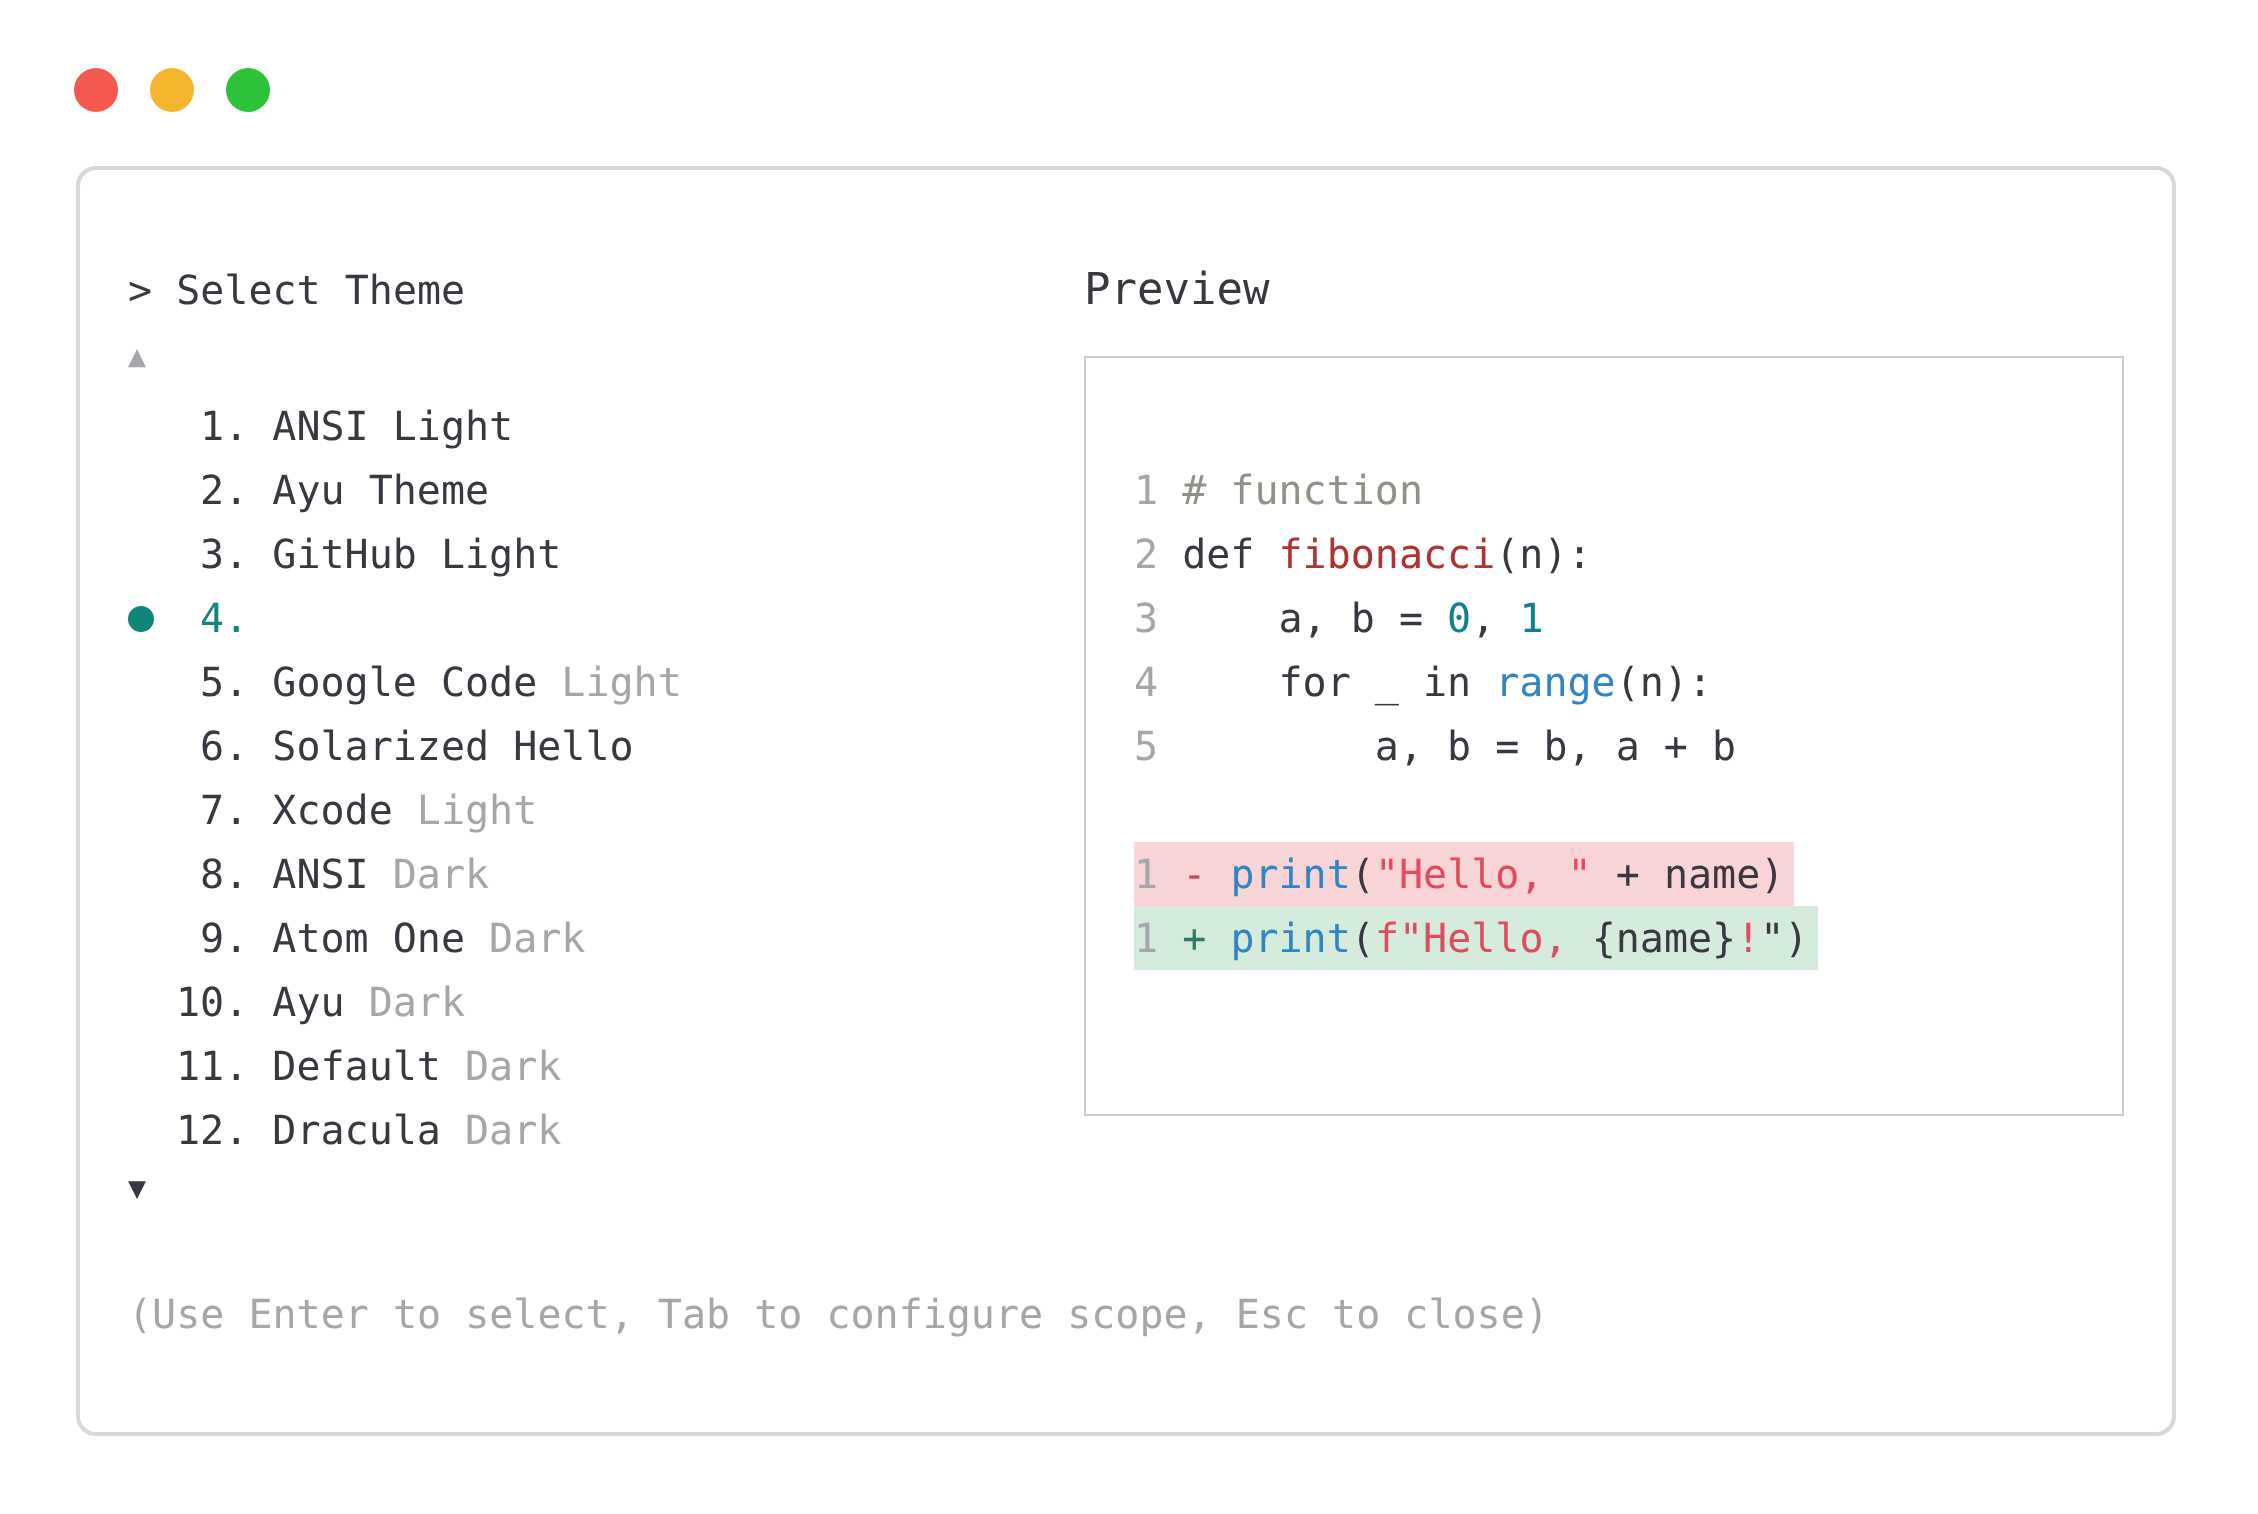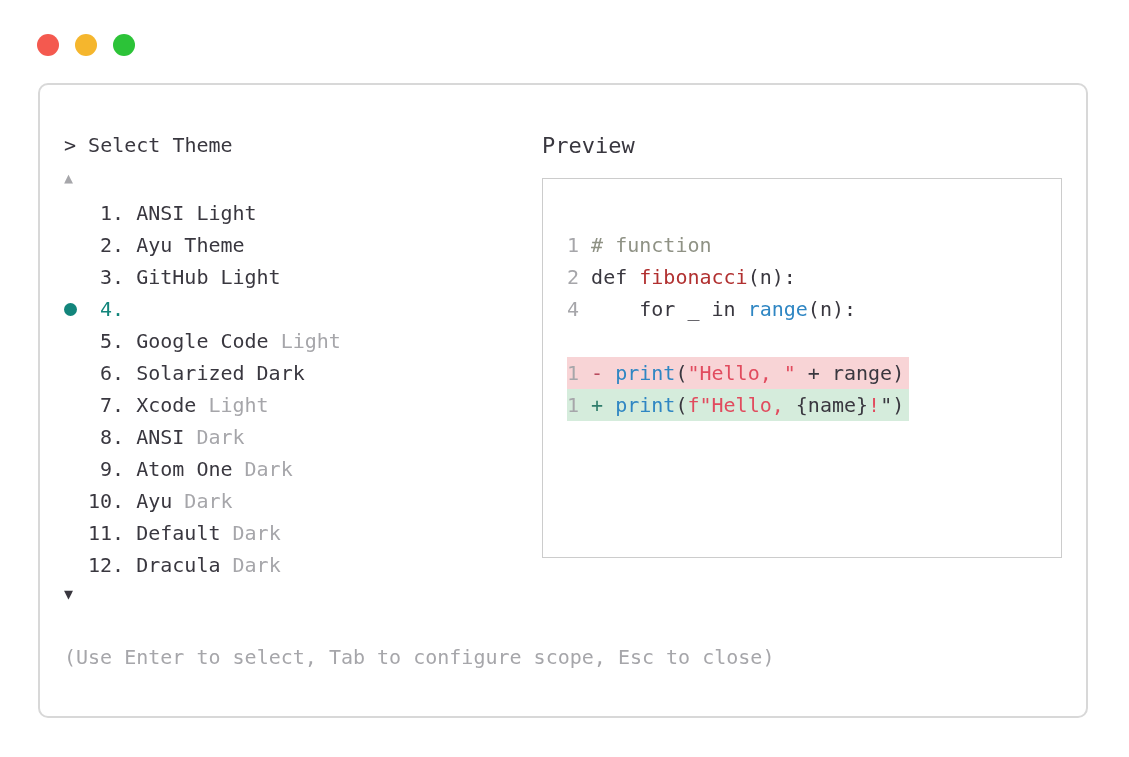--- a/index.html
+++ b/index.html
@@ -73,42 +73,44 @@
     <div class="prompt"><span>&gt; </span><span>Select Theme</span></div>
 
     <div class="scroll-up">▲</div>
 
     <div class="theme-list" id="theme-list">
         <div class="theme-item"><span class="gutter"></span><span class="num"> 1. </span><span class="label">ANSI Light</span></div>
         <div class="theme-item"><span class="gutter"></span><span class="num"> 2. </span><span class="label">Ayu Theme</span></div>
         <div class="theme-item"><span class="gutter"></span><span class="num"> 3. </span><span class="label">GitHub Light</span></div>
         <div class="theme-item selected"><span class="gutter"><span class="dot"></span></span><span class="num"> 4. </span></div>
         <div class="theme-item"><span class="gutter"></span><span class="num"> 5. </span><span class="label">Google Code</span><span class="muted"> Light</span></div>
-        <div class="theme-item"><span class="gutter"></span><span class="num"> 6. </span><span class="label">Solarized Dark</span></div>
+        <div class="theme-item"><span class="gutter"></span><span class="num"> 6. </span><span class="label">Solarized Hello</span></div>
         <div class="theme-item"><span class="gutter"></span><span class="num"> 7. </span><span class="label">Xcode</span><span class="muted"> Light</span></div>
         <div class="theme-item"><span class="gutter"></span><span class="num"> 8. </span><span class="label">ANSI</span><span class="muted"> Dark</span></div>
         <div class="theme-item"><span class="gutter"></span><span class="num"> 9. </span><span class="label">Atom One</span><span class="muted"> Dark</span></div>
         <div class="theme-item"><span class="gutter"></span><span class="num">10. </span><span class="label">Ayu</span><span class="muted"> Dark</span></div>
         <div class="theme-item"><span class="gutter"></span><span class="num">11. </span><span class="label">Default</span><span class="muted"> Dark</span></div>
         <div class="theme-item"><span class="gutter"></span><span class="num">12. </span><span class="label">Dracula</span><span class="muted"> Dark</span></div>
       </div>
 
     <div class="scroll-down">▼</div>
 
     <div class="preview-title">Preview</div>
 
     <div class="preview-box">
       <div id="code-lines">
           <div class="code-row"><span class="ln">1 </span><span class="tk-comment"># function</span></div>
           <div class="code-row"><span class="ln">2 </span><span class="tk-text">def </span><span class="tk-func">fibonacci</span><span class="tk-text">(n):</span></div>
+          <div class="code-row"><span class="ln">3 </span><span class="tk-text">    a, b = </span><span class="tk-num">0</span><span class="tk-text">, </span><span class="tk-num">1</span></div>
           <div class="code-row"><span class="ln">4 </span><span class="tk-text">    for _ in </span><span class="tk-call">range</span><span class="tk-text">(n):</span></div>
+          <div class="code-row"><span class="ln">5 </span><span class="tk-text">        a, b = b, a + b</span></div>
         </div>
       <div class="spacer-row"></div>
       <div id="diff-lines">
-          <div class="code-row"><span class="diff-line removed"><span class="ln">1 </span><span class="tk-minus">- </span><span class="tk-call">print</span><span class="tk-text">(</span><span class="tk-string">"Hello, "</span><span class="tk-text"> + range)</span></span></div>
+          <div class="code-row"><span class="diff-line removed"><span class="ln">1 </span><span class="tk-minus">- </span><span class="tk-call">print</span><span class="tk-text">(</span><span class="tk-string">"Hello, "</span><span class="tk-text"> + name)</span></span></div>
           <div class="code-row"><span class="diff-line added"><span class="ln">1 </span><span class="tk-plus">+ </span><span class="tk-call">print</span><span class="tk-text">(</span><span class="tk-string">f"Hello, </span><span class="tk-text">{name}</span><span class="tk-string">!</span><span class="tk-text">")</span></span></div>
         </div>
     </div>
 
     <div class="help">(Use Enter to select, Tab to configure scope, Esc to close)</div>
 
   </div>
 </div>
 
 </body></html>

